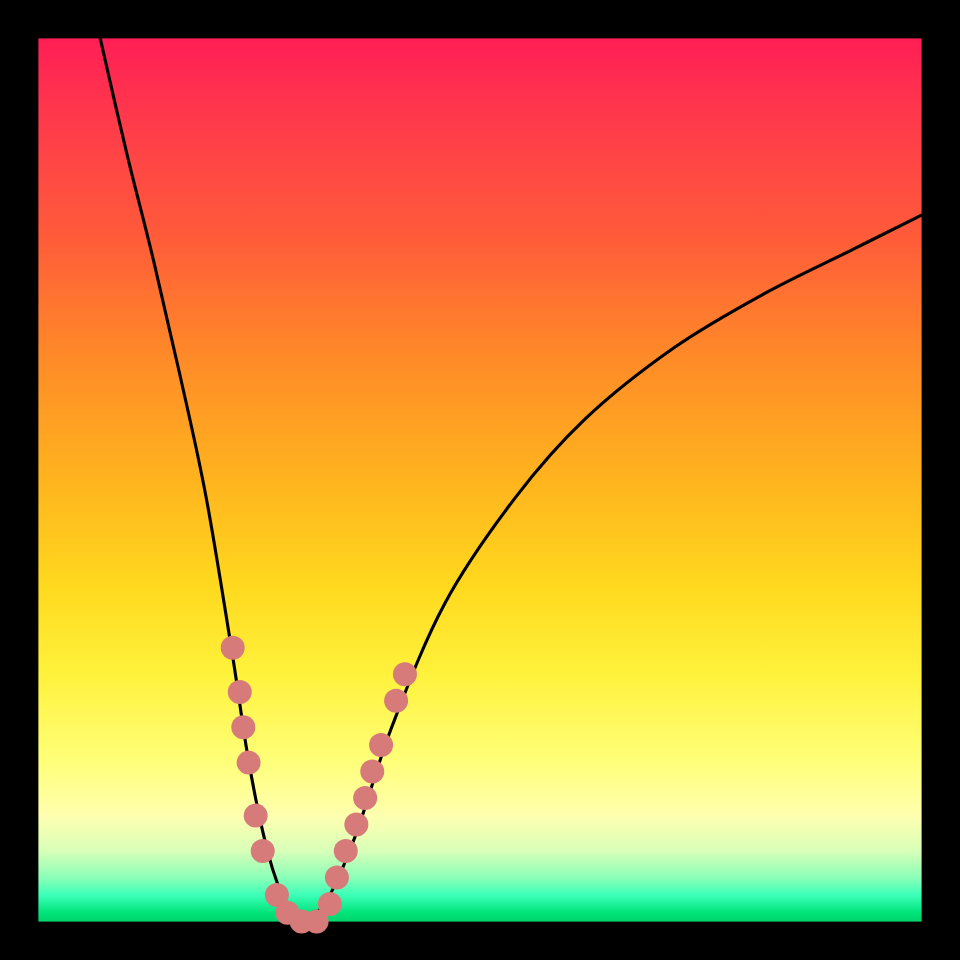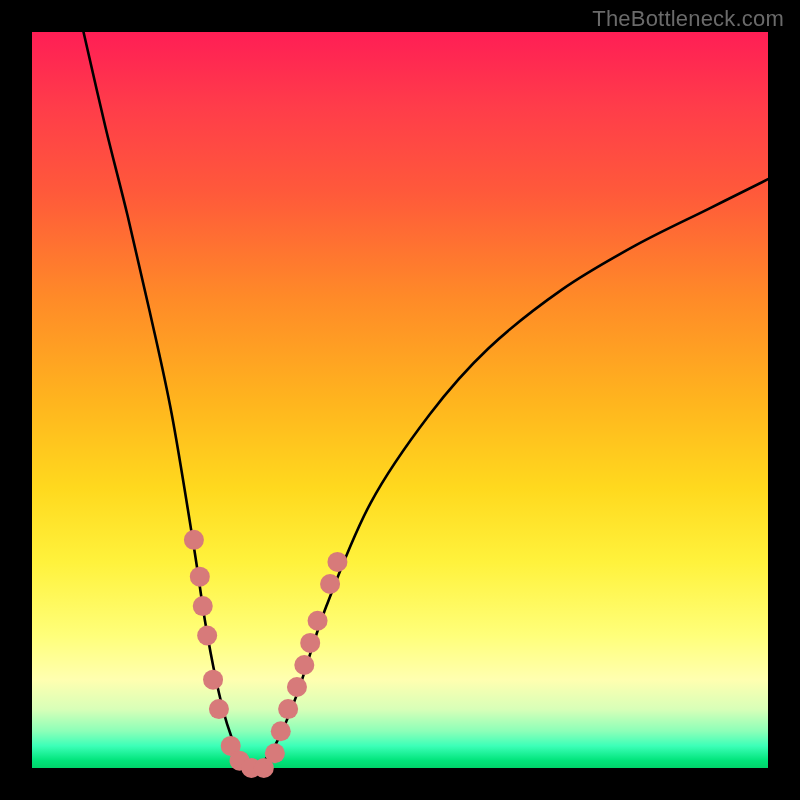--- a/index.html
+++ b/index.html
@@ -56,21 +56,20 @@
     inset: 0;
     width: 100%;
     height: 100%;
     overflow: visible;
   }
 </style>
 </head>
 <body>
 
 <div class="frame">
-  <div class="watermark">TheBottleneck.com</div>
   <div class="plot-area">
     <svg class="curve" viewBox="0 0 736 736" preserveAspectRatio="none">
       <path id="curve-path" fill="none" stroke="#000000" stroke-width="2.6" stroke-linecap="round" d="M 51.52,0 C 55.2,15.946666666666658 66.24000000000001,65.01333333333328 73.60000000000001,95.67999999999995 C 80.96000000000001,126.34666666666662 88.32000000000001,153.33333333333331 95.68,184 C 103.04,214.66666666666669 110.4,246.56 117.76,279.68 C 125.12,312.8 132.48000000000002,343.4666666666667 139.84,382.72 C 147.2,421.97333333333336 156.39999999999998,480.8533333333334 161.92,515.2 C 167.44,549.5466666666667 169.27999999999997,566.7199999999999 172.95999999999998,588.8 C 176.64,610.88 180.32,630.5066666666667 184,647.6800000000001 C 187.68,664.8533333333335 191.36,679.5733333333334 195.04000000000002,691.84 C 198.72000000000003,704.1066666666667 203.01333333333335,714.5333333333333 206.08,721.28 C 209.14666666666668,728.0266666666666 210.98666666666668,729.8666666666667 213.44,732.32 C 215.89333333333332,734.7733333333334 218.34666666666664,736 220.79999999999998,736 C 223.25333333333333,736 224.48,736 228.16,732.32 C 231.84,728.6400000000001 236.7466666666667,725.5733333333333 242.88000000000002,713.92 C 249.01333333333335,702.2666666666667 256.37333333333333,685.7066666666666 264.96,662.4 C 273.5466666666666,639.0933333333334 282.1333333333334,605.9733333333334 294.40000000000003,574.08 C 306.6666666666667,542.1866666666667 321.38666666666666,502.93333333333334 338.56,471.04 C 355.73333333333335,439.1466666666667 377.8133333333334,408.48 397.44000000000005,382.72 C 417.0666666666667,356.96000000000004 434.24,337.33333333333337 456.32,316.48 C 478.4,295.62666666666667 505.38666666666666,274.7733333333333 529.92,257.59999999999997 C 554.4533333333333,240.42666666666665 578.9866666666667,226.9333333333334 603.52,213.44000000000005 C 628.0533333333333,199.94666666666672 655.04,187.68 677.12,176.64 C 699.2,165.59999999999997 726.1866666666667,152.1066666666666 736,147.19999999999993"></path>
       <g id="marker-group">
           <circle cx="161.92" cy="507.84000000000003" r="10" fill="#d77a7a"></circle>
           <circle cx="167.808" cy="544.64" r="10" fill="#d77a7a"></circle>
           <circle cx="170.75199999999998" cy="574.08" r="10" fill="#d77a7a"></circle>
           <circle cx="175.168" cy="603.52" r="10" fill="#d77a7a"></circle>
           <circle cx="181.056" cy="647.6800000000001" r="10" fill="#d77a7a"></circle>
           <circle cx="186.94400000000002" cy="677.12" r="10" fill="#d77a7a"></circle>

